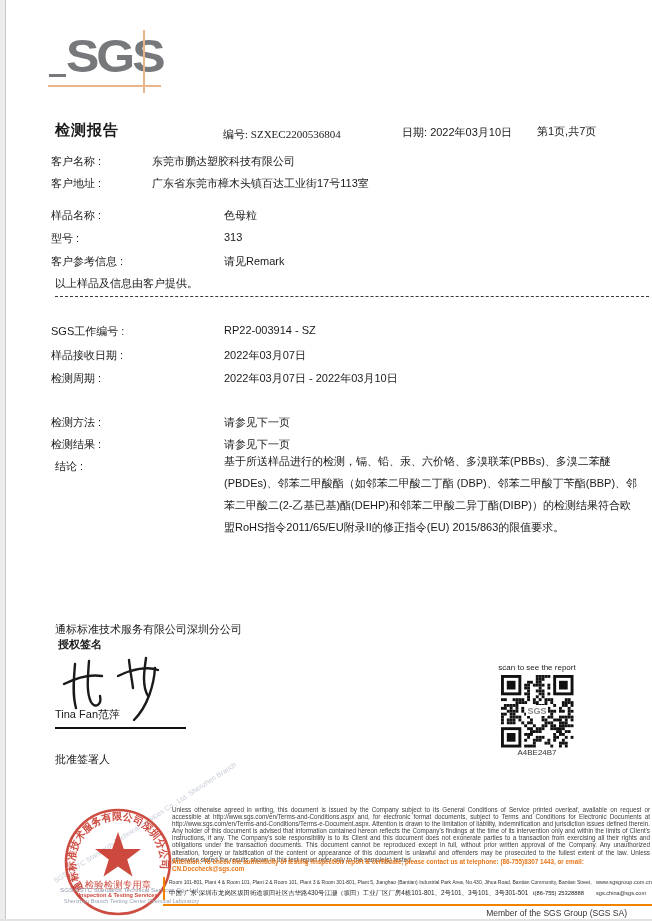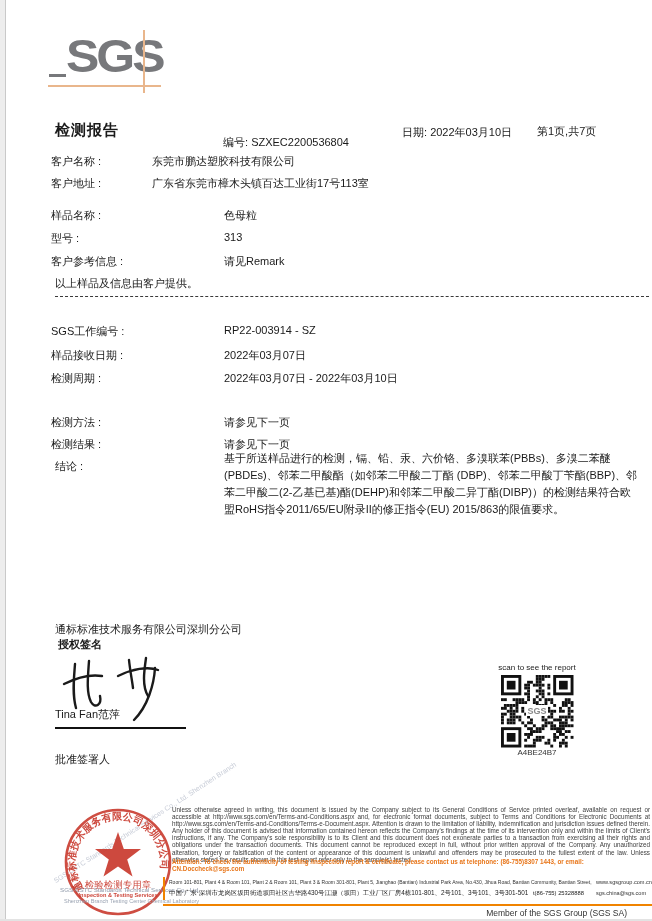--- a/index.html
+++ b/index.html
@@ -20,21 +20,21 @@
   .title{font-size:15px;font-weight:bold;letter-spacing:1px;}
 
   .row{position:absolute;left:0;top:0;width:100%;height:14px;}
   .lbl{position:absolute;left:51px;font-size:11px;white-space:nowrap;}
   .val{position:absolute;font-size:11px;white-space:nowrap;}
   .v152{left:152px;} .v224{left:224px;}
 
   .dashes{position:absolute;left:55px;width:594px;border-top:1px dashed #3a3a3a;height:0;}
 
   .conclusion-text{position:absolute;left:224px;top:450px;width:417px;font-size:11px;
-                   line-height:17px;white-space:normal;text-align:left;}
+                   line-height:22px;white-space:normal;text-align:left;}
 
   .sig-underline{position:absolute;left:55px;top:727px;width:131px;height:2px;background:#111;}
   .sig-svg{position:absolute;left:58px;top:652px;}
 
   
   .qr-caption{position:absolute;left:487px;top:663px;width:100px;text-align:center;font-size:8px;color:#222;}
   .qr-box{position:absolute;left:500px;top:674px;width:74px;height:74px;}
   .qr-code-text{position:absolute;left:487px;top:748px;width:100px;text-align:center;font-size:8px;color:#333;}
 
   
@@ -64,21 +64,21 @@
 <div id="page">
   <div class="edge-left"></div>
   <div class="edge-bottom"></div>
 
   <div class="logo-text">SGS</div>
   <div class="logo-dash"></div>
   <div class="logo-hline"></div>
   <div class="logo-vline"></div>
 
   <div class="abs title" style="left:55px;top:121px;">检测报告</div>
-  <div class="abs t11" style="left:223px;top:135px;">
+  <div class="abs t11" style="left:223px;top:127px;font-family:Liberation Serif, serif;">
     <span>编号:</span>
     <span>SZXEC2200536804</span>
   </div>
   <div class="abs t11" style="left:402px;top:125px;">
     <span>日期:</span>
     <span>2022年03月10日</span>
   </div>
   <div class="abs t11" style="left:508px;top:124px;margin-left:29px;">第1页,共7页</div>
 
   <div class="row" style="top:154px;">

